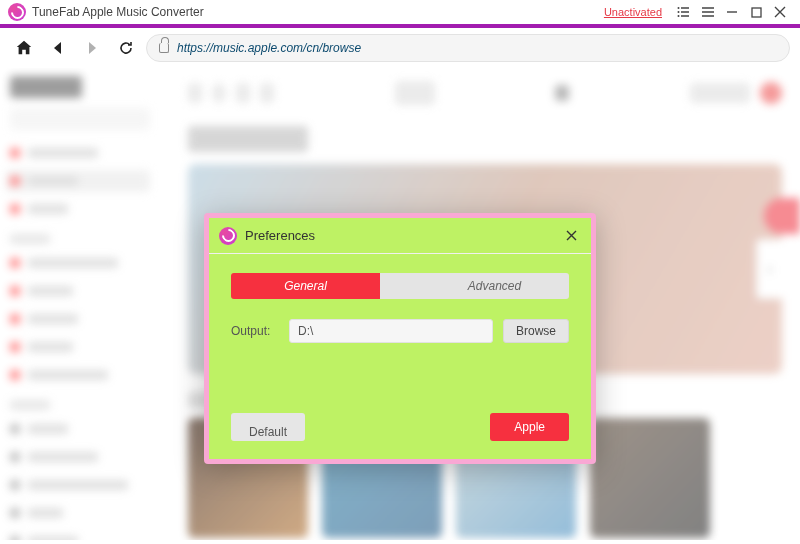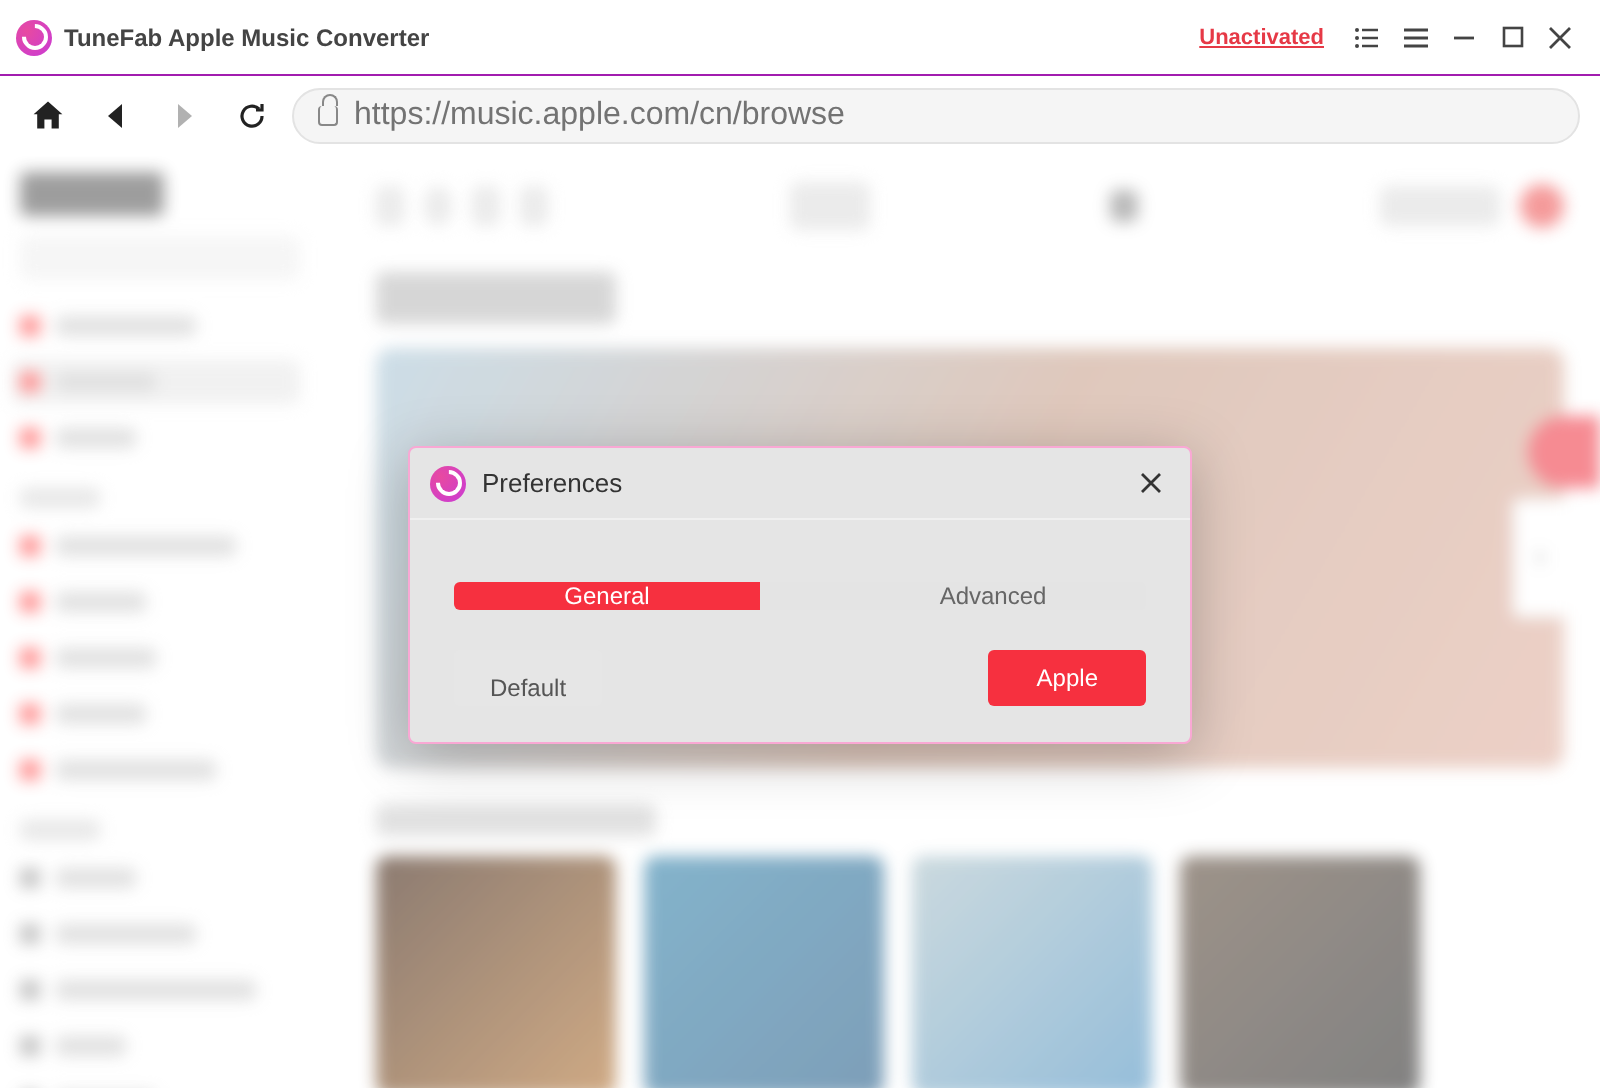--- a/index.html
+++ b/index.html
@@ -1,29 +1,29 @@
 <!DOCTYPE html>
 <html><head>
 <meta charset="utf-8">
 <style>
   * { box-sizing: border-box; margin: 0; padding: 0; font-family: -apple-system, Arial, sans-serif; }
   body { width: 800px; height: 544px; background: #fff; overflow: hidden; position: relative; }
-  .titlebar { height: 38px; display: flex; align-items: center; padding: 0 8px; border-bottom: 1px solid #a21caf; font-weight: bold; }
+  .titlebar { height: 28px; display: flex; align-items: center; padding: 0 8px; border-bottom: 4px solid #a21caf; }
   .app-icon { width: 18px; height: 18px; border-radius: 50%; background: radial-gradient(circle at 30% 30%, #e84aa0, #c93bd6); margin-right: 6px; display:flex; align-items:center; justify-content:center;}
   .app-icon::after{content:"";width:9px;height:9px;border:2px solid #fff;border-radius:50%;border-left-color:transparent;transform:rotate(45deg);}
   .app-title { font-size: 12px; color: #444; flex: 0 0 auto; }
   .title-spacer { flex: 1; }
   .unactivated { font-size: 11px; color: #e63946; text-decoration: underline; margin-right: 10px; }
   .win-icon { width: 24px; height: 24px; display: flex; align-items: center; justify-content: center; color: #555; font-size: 13px; cursor: pointer; }
   .toolbar { height: 40px; display: flex; align-items: center; padding: 0 10px; gap: 6px; }
   .tb-btn { width: 28px; height: 28px; display: flex; align-items: center; justify-content: center; color: #222; cursor: pointer; }
   .urlbar { flex: 1; height: 28px; border-radius: 14px; background: #f5f5f5; border: 1px solid #e3e3e3; display: flex; align-items: center; padding: 0 12px; gap: 8px; }
   .lock { width: 10px; height: 10px; border: 1.5px solid #888; border-radius: 2px; border-top: none; position: relative;}
   .lock::before { content:""; position:absolute; width:6px;height:5px;border:1.5px solid #888;border-bottom:none;border-radius:4px 4px 0 0; top:-6px; left:0.5px;}
-  .url { font-size: 16px; color: #737373; }
+  .url { font-size: 12px; color: #0c4a6e; font-style: italic; }
   .content { position: relative; height: calc(544px - 72px); overflow: hidden; }
   .blur-bg { position: absolute; inset: 0; filter: blur(4px); opacity: 0.9; }
   .sidebar { position: absolute; left: 0; top: 0; width: 160px; height: 100%; padding: 8px 10px; }
   .logoword { height: 22px; width: 72px; background: #222; border-radius: 3px; margin-bottom: 10px; opacity:.75;}
   .side-search { height: 22px; background: #f0f0f0; border-radius: 4px; margin-bottom: 12px;}
   .side-item { height: 22px; display:flex; align-items:center; gap:8px; margin-bottom: 6px;}
   .side-item .dot{width:10px;height:10px;border-radius:2px;background:#f44;}
   .side-item .dot.g{background:#999;}
   .side-item .bar{flex:0 0 auto; width:70px;height:10px;background:#ccc;border-radius:3px;}
   .side-item.sel{background:#e8e8e8;border-radius:4px; padding:0 4px; margin-left:-4px;}
@@ -37,28 +37,28 @@
   .pill-red{position:absolute;right:0;top:130px;width:36px;height:36px;background:#f03a47;border-radius:18px 0 0 18px;}
   .section-title{height:16px;width:140px;background:#ccc;border-radius:4px;margin:18px 0 10px;}
   .thumb-row{display:flex;gap:14px;}
   .thumb{width:120px;height:120px;border-radius:6px;}
   .thumb:nth-child(1){background:linear-gradient(135deg,#3b1f0e,#b07030);}
   .thumb:nth-child(2){background:linear-gradient(135deg,#2e7fa8,#235b87);}
   .thumb:nth-child(3){background:linear-gradient(135deg,#a8c0c8,#4b90c0);}
   .thumb:nth-child(4){background:linear-gradient(135deg,#5a4838,#2a2a2a);}
   .scrim{position:absolute;inset:0;background:rgba(255,255,255,0.35);}
   
-  .modal { position: absolute; left: 204px; top: 145px; width: 392px; background: #e5e5e5; border-radius: 4px; box-shadow: 0 6px 30px rgba(0,0,0,0.25); border:1px solid #f9a8d4; }
+  .modal { position: absolute; left: 204px; top: 145px; width: 392px; background: #bef264; border-radius: 4px; box-shadow: 0 6px 30px rgba(0,0,0,0.25); border:5px solid #f9a8d4; }
   .modal-head { height: 36px; display: flex; align-items: center; padding: 0 10px; border-bottom: 1px solid #f0f0f0; }
   .modal-head .ico { width: 18px; height: 18px; border-radius: 50%; background: radial-gradient(circle at 30% 30%, #e84aa0, #c93bd6); margin-right: 8px; display:flex;align-items:center;justify-content:center;}
   .modal-head .ico::after{content:"";width:9px;height:9px;border:2px solid #fff;border-radius:50%;border-left-color:transparent;transform:rotate(45deg);}
   .modal-title { font-size: 13px; color: #333; flex: 1; }
   .close { width: 20px; height: 20px; display: flex; align-items: center; justify-content: center; cursor: pointer; color: #333; font-size: 15px;}
   .modal-body { padding: 16px 22px 18px; }
-  .tabs { display: flex; height: 14px; border-radius: 3px; overflow: hidden; margin: 15px 0 20px; }
+  .tabs { display: flex; height: 26px; border-radius: 3px; overflow: hidden; margin: 3px 0 20px; font-style: italic; }
   .tab { flex: 1; display: flex; align-items: center; justify-content: center; font-size: 12px; cursor: pointer; }
   .tab.active { background: #f6303f; color: #fff; }
   .tab.inactive { background: #e4e4e4; color: #666; padding-left: 40px; }
   .row { display: flex; align-items: center; gap: 10px; margin-bottom: 70px; }
   .lbl { font-size: 12px; color: #555; width: 48px; }
   .path-input { flex: 1; height: 24px; border: 1px solid #e2e2e2; background: #f6f6f6; border-radius: 3px; padding: 0 8px; font-size: 12px; color: #555; }
   .browse-btn { height: 24px; padding: 0 12px; background: #e6e6e6; border: 1px solid #d8d8d8; border-radius: 3px; font-size: 12px; color: #444; cursor: pointer; }
   .modal-foot { display: flex; justify-content: space-between; padding-top:0; }
   .btn { height: 28px; padding: 12px 18px; border-radius: 3px; font-size: 12px; cursor: pointer; border: none; }
   .btn.default { background: #e6e6e6; color: #555; }
@@ -229,19 +229,24 @@
         <svg width="11" height="11" viewBox="0 0 11 11">
             <path stroke="#333" stroke-width="1.4" d="M1 1l9 9M10 1L1 10"></path>
           </svg>
       </div>
     </div>
     <div class="modal-body">
       <div class="tabs">
         <div class="tab active">General</div>
         <div class="tab inactive">Advanced</div>
       </div>
+      <div class="row">
+        <div class="lbl">Output:</div>
+        <input class="path-input" value="D:\" style="">
+        <button class="browse-btn">Browse</button>
+      </div>
       <div class="modal-foot">
         <button class="btn default">Default</button>
         <button class="btn save">Apple</button>
       </div>
     </div>
   </div>
 </div>
 
 </body></html>

